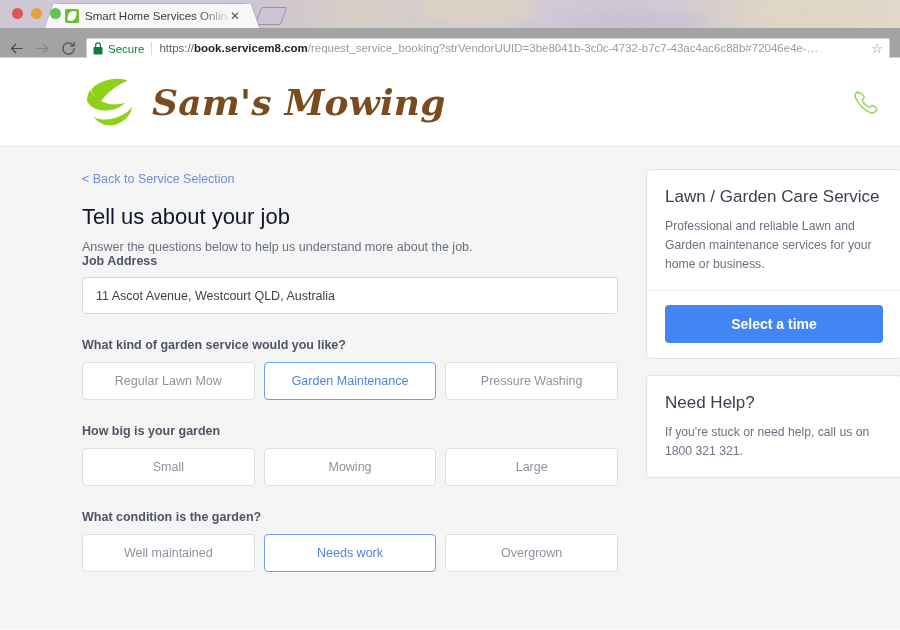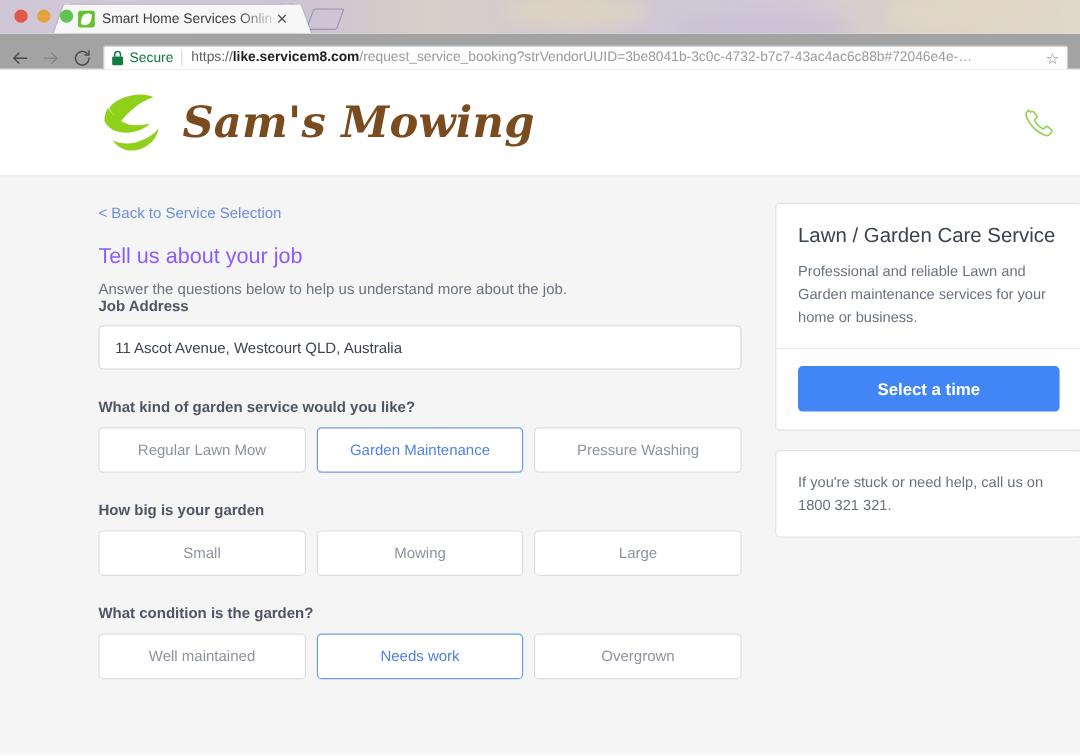--- a/index.html
+++ b/index.html
@@ -221,22 +221,22 @@
   .back-link {
     display: inline-block;
     font-size: 12.5px;
     color: #6d8ed6;
     margin-bottom: 18px;
     text-decoration: none;
     cursor: pointer;
   }
 
   .page-title {
-    font-size: 18px;
-    color: #8b5cf6;
+    font-size: 22px;
+    color: #0f172a;
     font-weight: normal;
     margin-bottom: 10px;
   }
   .page-sub {
     font-size: 12.5px;
     color: #6a7180;
   }
 
   .field-label {
     font-size: 12.5px;
@@ -360,21 +360,21 @@
       <path d="M20 3.4V8.2h-4.8" fill="none" stroke="#4a4a4a" stroke-width="1.7" stroke-linecap="round" stroke-linejoin="round"></path>
     </svg>
 
     <div class="omnibox">
       <svg class="lock-ico" width="10" height="13" viewBox="0 0 10 13">
         <rect x="0.5" y="5" width="9" height="7.4" rx="1" fill="#0b7d3e"></rect>
         <path d="M2.6 5V3.3a2.4 2.4 0 0 1 4.8 0V5" fill="none" stroke="#0b7d3e" stroke-width="1.25"></path>
       </svg>
       <span class="secure-txt">Secure</span>
       <span class="omni-sep"></span>
-      <span class="url"><span class="u-scheme">https://</span><span class="u-host">like.servicem8.com</span><span class="u-path">/request_service_booking?strVendorUUID=3be8041b-3c0c-4732-b7c7-43ac4ac6c88b#72046e4e-…</span></span>
+      <span class="url"><span class="u-scheme">https://</span><span class="u-host">book.servicem8.com</span><span class="u-path">/request_service_booking?strVendorUUID=3be8041b-3c0c-4732-b7c7-43ac4ac6c88b#72046e4e-…</span></span>
       <span class="star-btn">☆</span>
     </div>
   </div>
 
   <div class="page">
 
     <div class="site-header">
       <div class="brand">
         <svg class="brand-mark" viewBox="0 0 56 52">
           <path d="M9 14C16 4 36 0 46 5c-4 1-10 4-15 8-5 4-9 8-12 12-3-1-7-5-10-11z" fill="#8fd11a"></path>
@@ -439,20 +439,21 @@
             <h2 class="card-title">Lawn / Garden Care Service</h2>
             <p class="card-text">Professional and reliable Lawn and Garden maintenance services for your home or business.</p>
           </div>
           <div class="card-foot">
             <button class="cta-btn">Select a time</button>
           </div>
         </div>
 
         <div class="card">
           <div class="card-body">
+            <h2 class="card-title">Need Help?</h2>
             <p class="card-text">If you're stuck or need help, call us on 1800 321 321.</p>
           </div>
         </div>
       </div>
 
     </div>
   </div>
 </div>
 
 </body></html>

